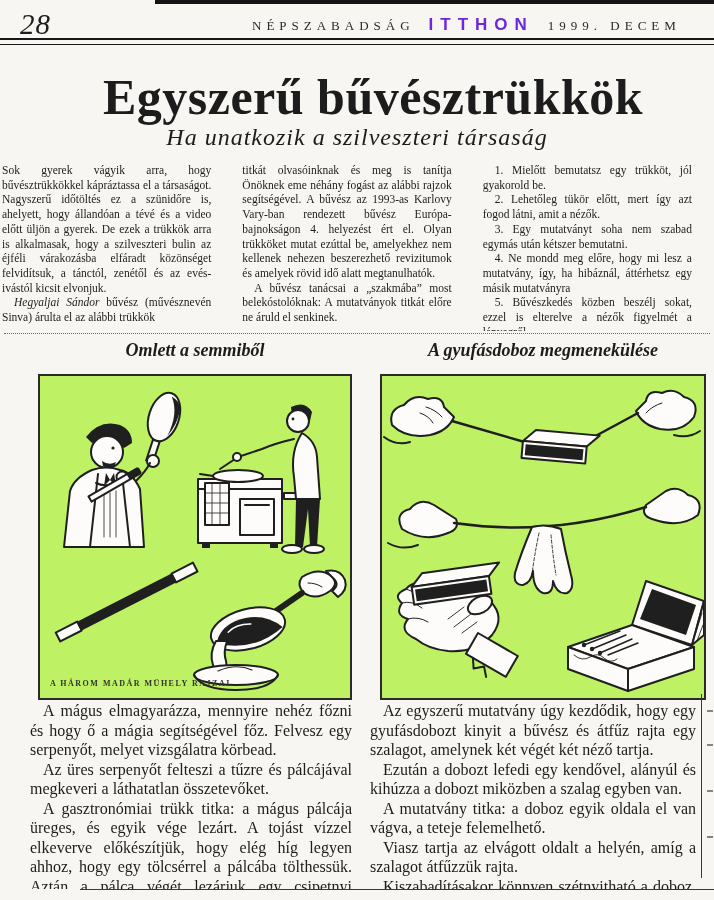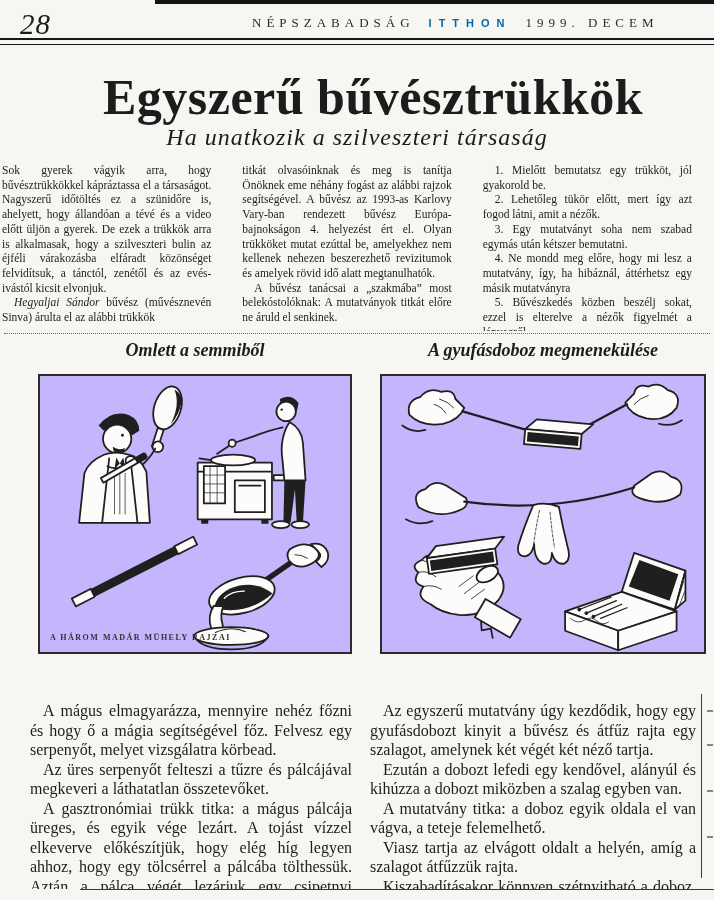--- a/index.html
+++ b/index.html
@@ -6,42 +6,42 @@
   .page{
     position:relative;width:714px;height:900px;margin:0 auto;
     background:#f7f6f2;color:#1c1c1c;overflow:hidden;
     font-family:"Liberation Serif","DejaVu Serif",serif;
   }
   
   .top-edge-bar{position:absolute;left:155px;top:0;right:0;height:4px;background:#141414;}
   .page-number{position:absolute;left:20px;top:8px;font-size:29px;font-style:italic;letter-spacing:1px;}
   .masthead-line{position:absolute;left:252px;top:15px;white-space:nowrap;font-size:13px;letter-spacing:5px;color:#2a2a2a;}
   .masthead-line .np{letter-spacing:5px;}
-  .masthead-line .sec{font-family:"Liberation Sans","DejaVu Sans",sans-serif;font-weight:bold;font-size:11px;letter-spacing:7px;margin:0 14px;color:#0369a1;}
+  .masthead-line .sec{font-family:"Liberation Sans","DejaVu Sans",sans-serif;font-weight:bold;font-size:17px;letter-spacing:7px;margin:0 14px;color:#6d28d9;}
   .masthead-line .date{letter-spacing:5px;}
   .header-rule{position:absolute;left:0;right:0;top:38px;height:4px;border-top:2px solid #181818;border-bottom:1px solid #181818;}
   
   .article-title{position:absolute;top:52px;left:0;width:100%;margin:16px;text-align:center;
     font-size:50px;font-weight:bold;letter-spacing:0.5px;}
   .article-subtitle{position:absolute;top:124px;left:0;width:100%;margin:0;text-align:center;
     font-size:24px;font-style:italic;font-weight:normal;letter-spacing:1px;}
   
   .intro{position:absolute;top:163px;left:2px;width:690px;height:168px;display:flex;gap:31px;
     font-size:11.5px;line-height:1.28;text-align:justify;overflow:hidden;}
   .intro .col{flex:1;}
   .intro p{margin:0;text-indent:12px;}
   .intro p.noindent{text-indent:0;}
   
   .dotted-rule{position:absolute;top:333px;left:4px;right:4px;border-top:1.5px dotted #6a6a6a;}
   
   .section-title{position:absolute;top:340px;margin:0;font-size:18px;font-weight:bold;font-style:italic;text-align:center;}
   .section-title.left{left:38px;width:314px;}
   .section-title.right{left:380px;width:326px;}
   
-  .figure-box{position:absolute;top:374px;height:280px;border:2px solid #2b2b2b;background:#c4b5fd;box-sizing:border-box;}
+  .figure-box{position:absolute;top:374px;height:326px;border:2px solid #2b2b2b;background:#bef264;box-sizing:border-box;}
   .figure-box.left{left:38px;width:314px;}
   .figure-box.right{left:380px;width:326px;}
   .fig-svg{display:block;width:100%;height:100%;}
   .credit{position:absolute;left:10px;bottom:10px;font-size:8px;letter-spacing:1.5px;color:#333;
     font-family:"Liberation Serif",serif;font-weight:bold;}
   
   .bottom-col{position:absolute;top:701px;height:188px;font-size:16px;line-height:1.22;text-align:justify;overflow:hidden;}
   .bottom-col.left{left:30px;width:322px;}
   .bottom-col.right{left:370px;width:326px;}
   .bottom-col p{margin:0;text-indent:13px;}

